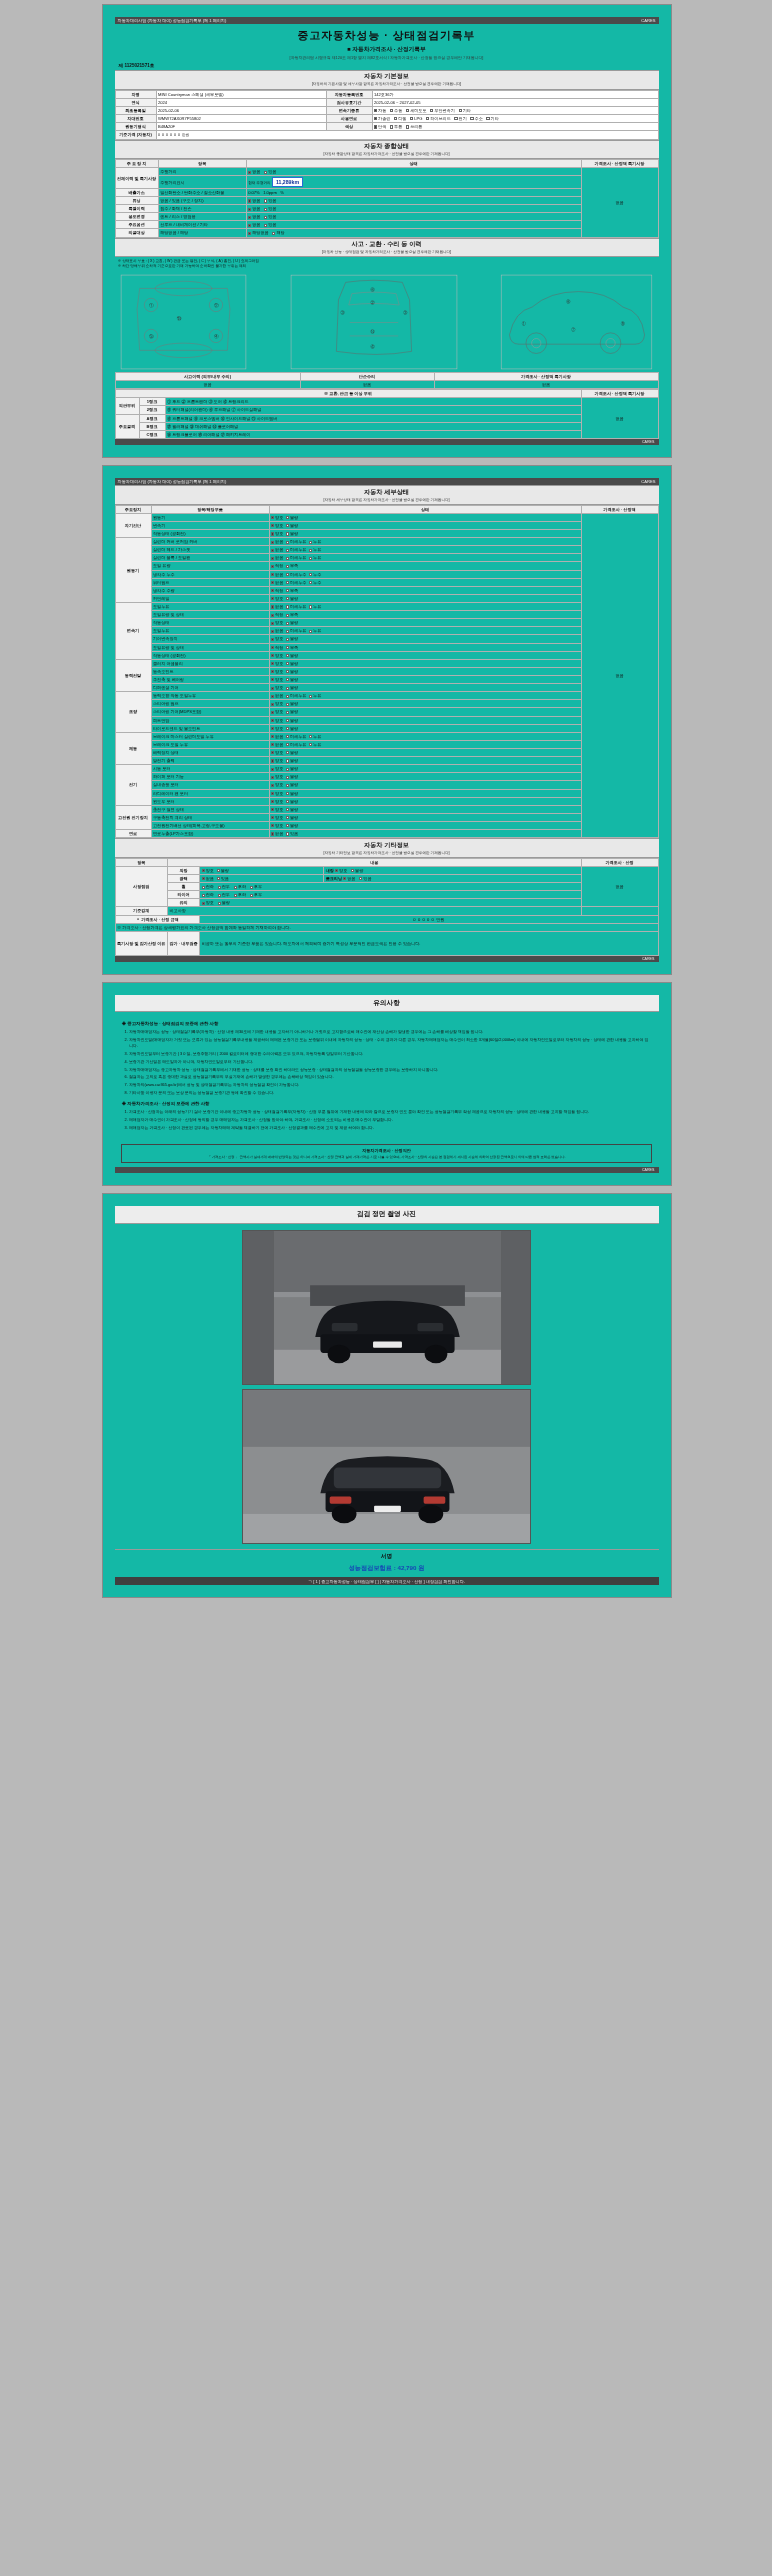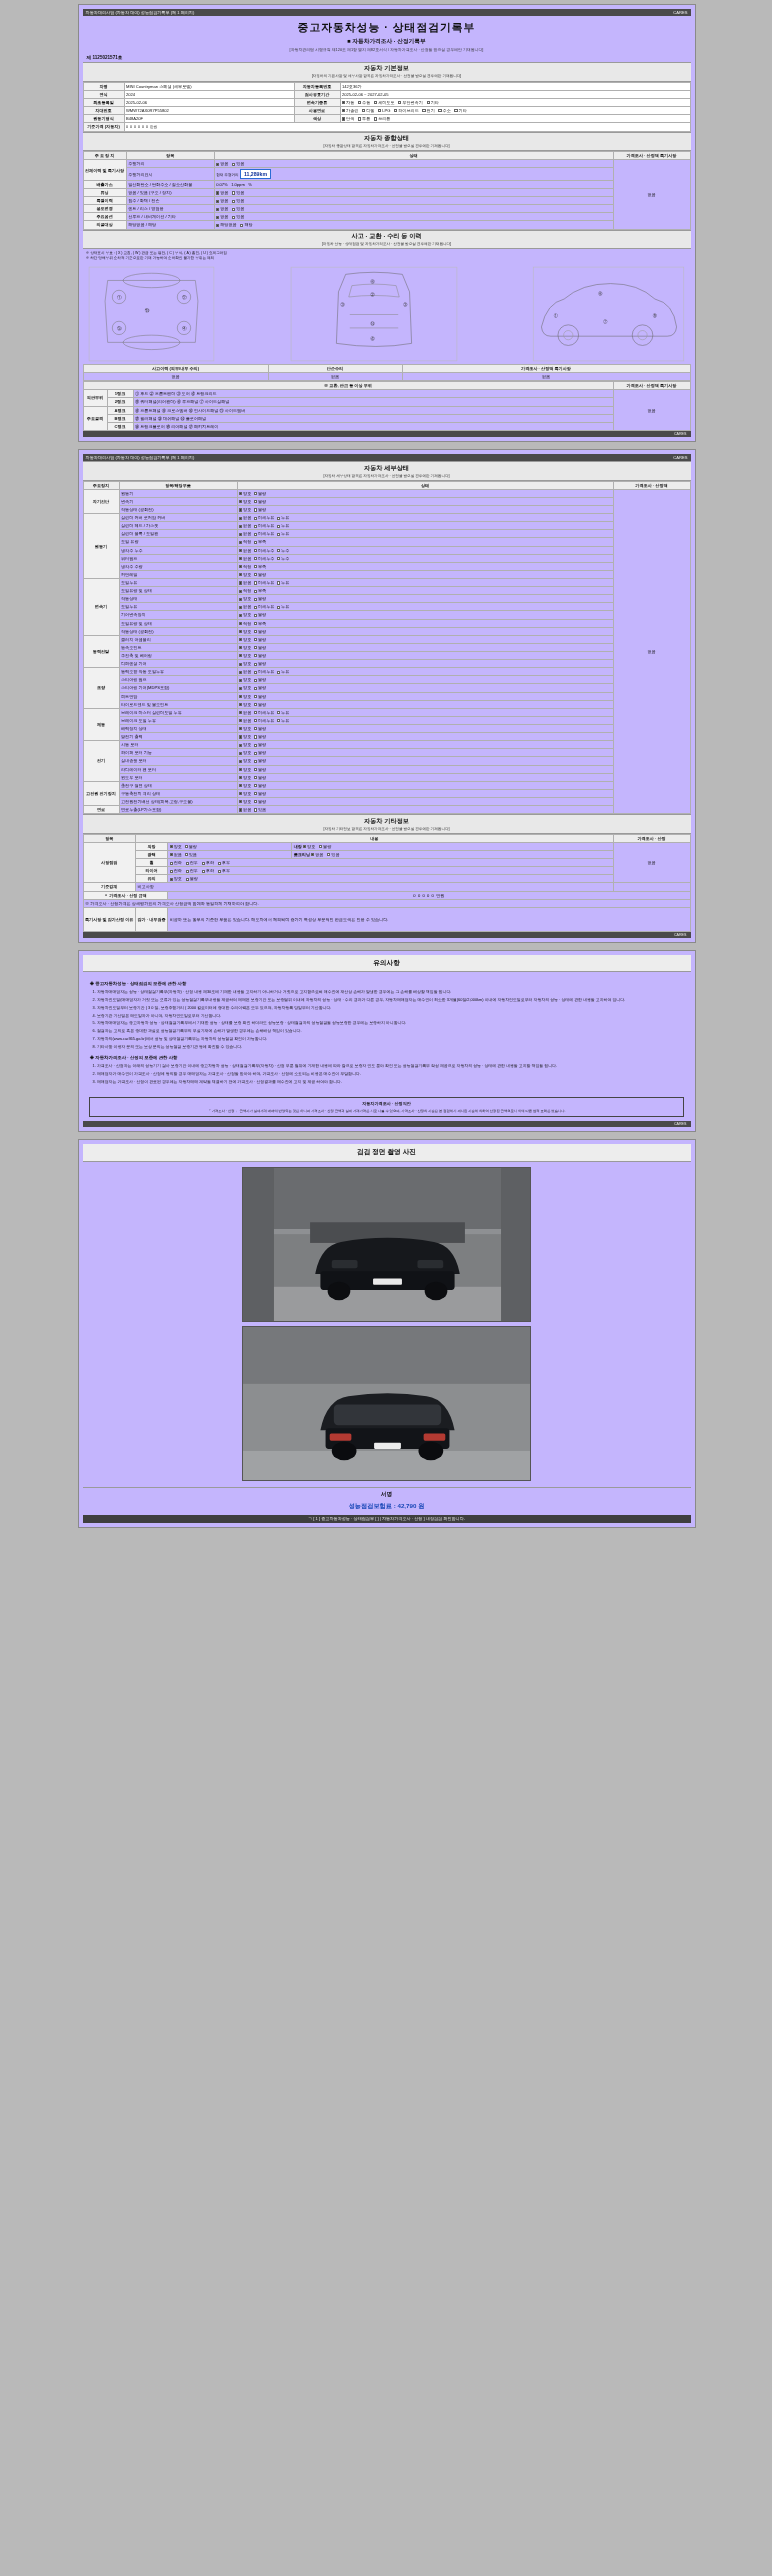--- a/index.html
+++ b/index.html
@@ -10,25 +10,25 @@
     font-size:4.6px;
     color:#111;
     -webkit-font-smoothing:none;
   }
   .page {
     width:773px;
     padding:4.1px 0 5.2px;
     background:#b9b9b9;
   }
   .sheet {
-    width:618px;
+    width:570px;
     margin:0 auto 7.2px;
-    background:#c4b5fd;
+    background:#14b8a6;
     border:0.5px solid #8a8a8a;
-    padding:4px;
+    padding:12px;
     position:relative;
   }
   .topbar {
     background:#4a4a4a; color:#f0f0f0; font-size:4.1px;
     padding:1px 3.1px; display:flex; justify-content:space-between;
   }
   .doc-title-wrap { text-align:center; padding:5.2px 0 1px; }
   .doc-title { font-size:10.8px; font-weight:bold; letter-spacing:1px; }
   .doc-sub { font-size:5.7px; font-weight:bold; margin-top:2.6px; }
   .doc-note { font-size:3.9px; color:#333; margin-top:1.5px; }

